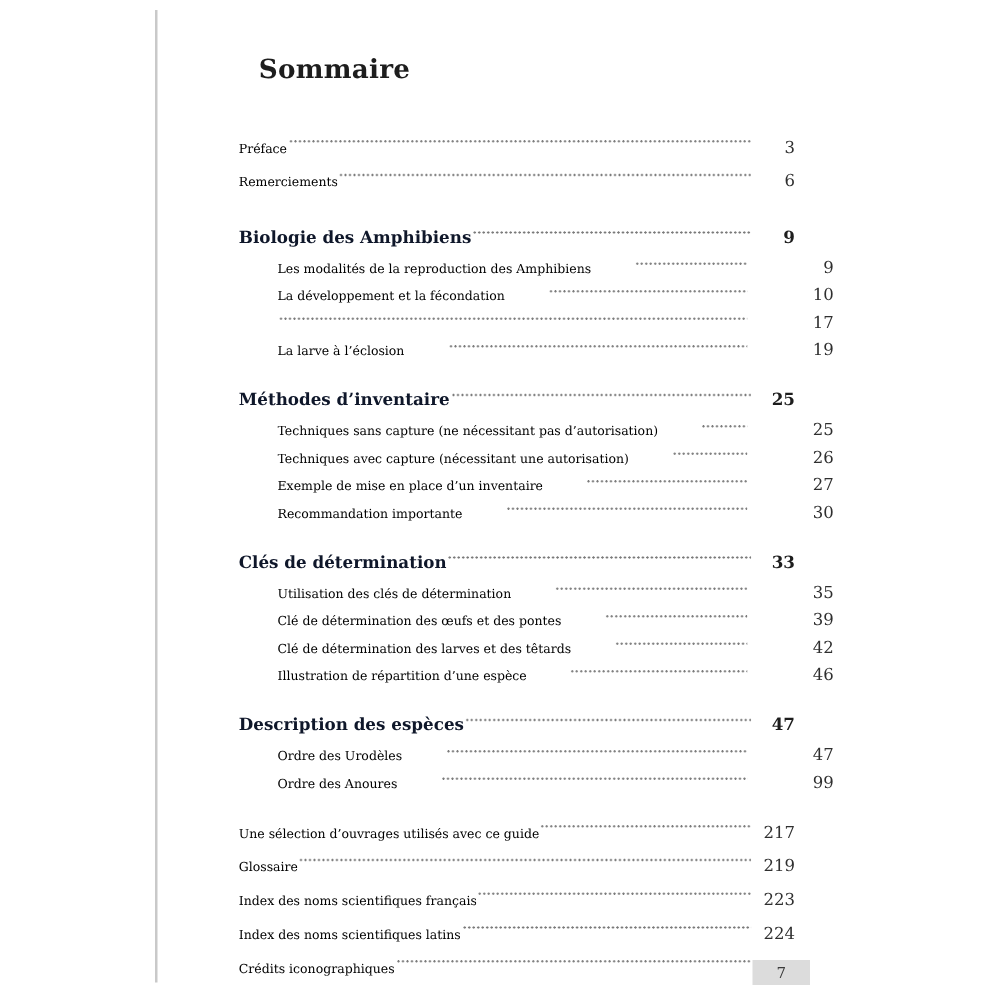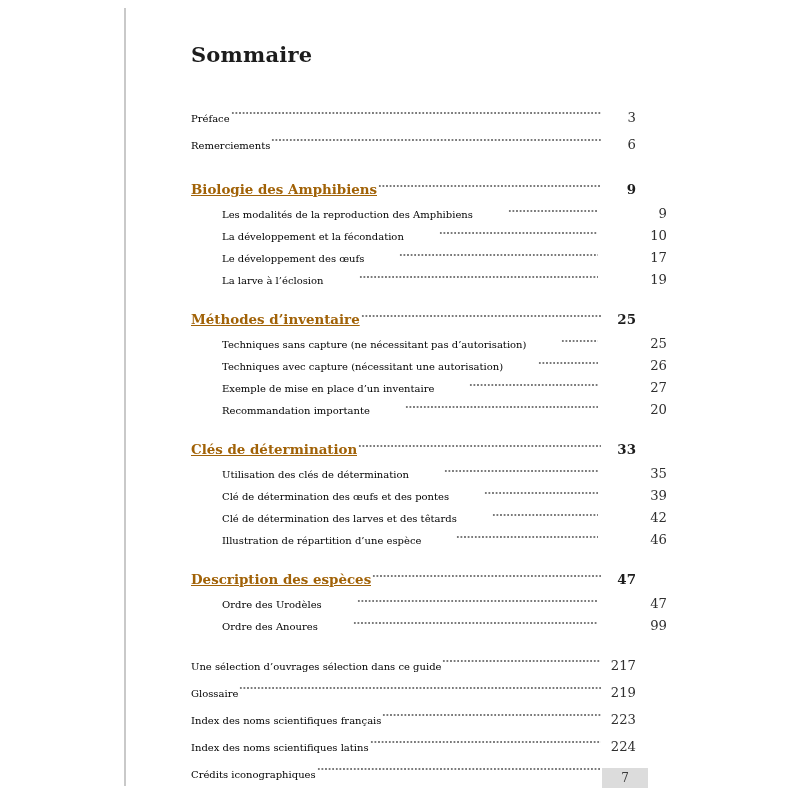--- a/index.html
+++ b/index.html
@@ -30,21 +30,21 @@
   .page {
     position: absolute;
     left: 191px;
     top: 0;
     width: 445px;
     height: 800px;
   }
 
   .page-title {
     position: absolute;
-    left: 0;
+    left: 16px;
     top: 42px;
     font-family: "DejaVu Serif", "Liberation Serif", serif;
     font-weight: bold;
     font-size: 21px;
     letter-spacing: 0.2px;
     color: #1d1d1d;
   }
 
   .toc {
     position: absolute;
@@ -103,22 +103,21 @@
     font-size: 13.2px;
     color: #2f2f2f;
     font-variant-numeric: lining-nums;
   }
 
   
   .toc-row.level-head { height: 24px; line-height: 24px; }
   .toc-row.level-head .label {
     font-weight: bold;
     font-size: 13.4px;
-    color: #a16207;
-    text-decoration: underline;
+    color: #0f172a;
   }
   .toc-row.level-head .pageno {
     font-weight: bold;
     font-size: 13.4px;
     color: #1d1d1d;
   }
   .toc-row.level-head .leader::after { bottom: 7px; }
 
   
   .toc-row.level-sub {
@@ -176,21 +175,20 @@
           <span class="label">Les modalités de la reproduction des Amphibiens</span>
           <span class="leader"></span>
           <span class="pageno">9</span>
         </div>
         <div class="toc-row level-sub">
           <span class="label">La développement et la fécondation</span>
           <span class="leader"></span>
           <span class="pageno">10</span>
         </div>
         <div class="toc-row level-sub">
-          <span class="label">Le développement des œufs</span>
           <span class="leader"></span>
           <span class="pageno">17</span>
         </div>
         <div class="toc-row level-sub">
           <span class="label">La larve à l’éclosion</span>
           <span class="leader"></span>
           <span class="pageno">19</span>
         </div>
       </div>
       <div class="toc-group">
@@ -210,21 +208,21 @@
           <span class="pageno">26</span>
         </div>
         <div class="toc-row level-sub">
           <span class="label">Exemple de mise en place d’un inventaire</span>
           <span class="leader"></span>
           <span class="pageno">27</span>
         </div>
         <div class="toc-row level-sub">
           <span class="label">Recommandation importante</span>
           <span class="leader"></span>
-          <span class="pageno">20</span>
+          <span class="pageno">30</span>
         </div>
       </div>
       <div class="toc-group">
         <div class="toc-row level-head">
           <span class="label">Clés de détermination</span>
           <span class="leader"></span>
           <span class="pageno">33</span>
         </div>
         <div class="toc-row level-sub">
           <span class="label">Utilisation des clés de détermination</span>
@@ -259,21 +257,21 @@
           <span class="pageno">47</span>
         </div>
         <div class="toc-row level-sub">
           <span class="label">Ordre des Anoures</span>
           <span class="leader"></span>
           <span class="pageno">99</span>
         </div>
       </div>
       <div class="toc-group tight">
         <div class="toc-row level-plain">
-          <span class="label">Une sélection d’ouvrages sélection dans ce guide</span>
+          <span class="label">Une sélection d’ouvrages utilisés avec ce guide</span>
           <span class="leader"></span>
           <span class="pageno">217</span>
         </div>
         <div class="toc-row level-plain">
           <span class="label">Glossaire</span>
           <span class="leader"></span>
           <span class="pageno">219</span>
         </div>
         <div class="toc-row level-plain">
           <span class="label">Index des noms scientifiques français</span>

